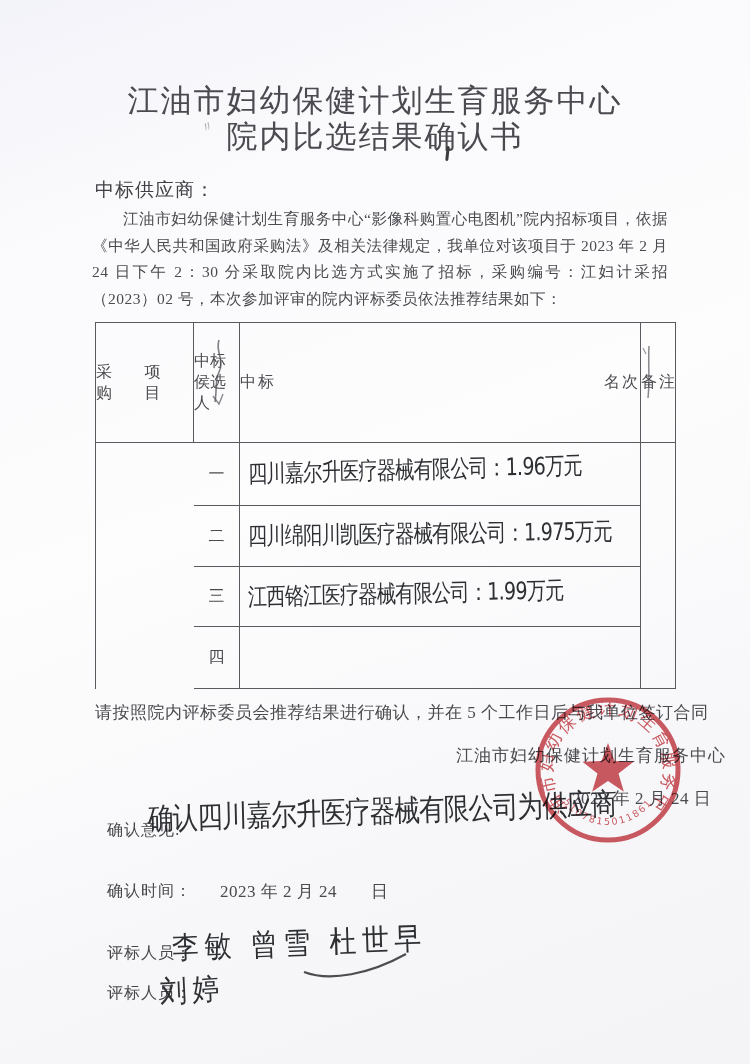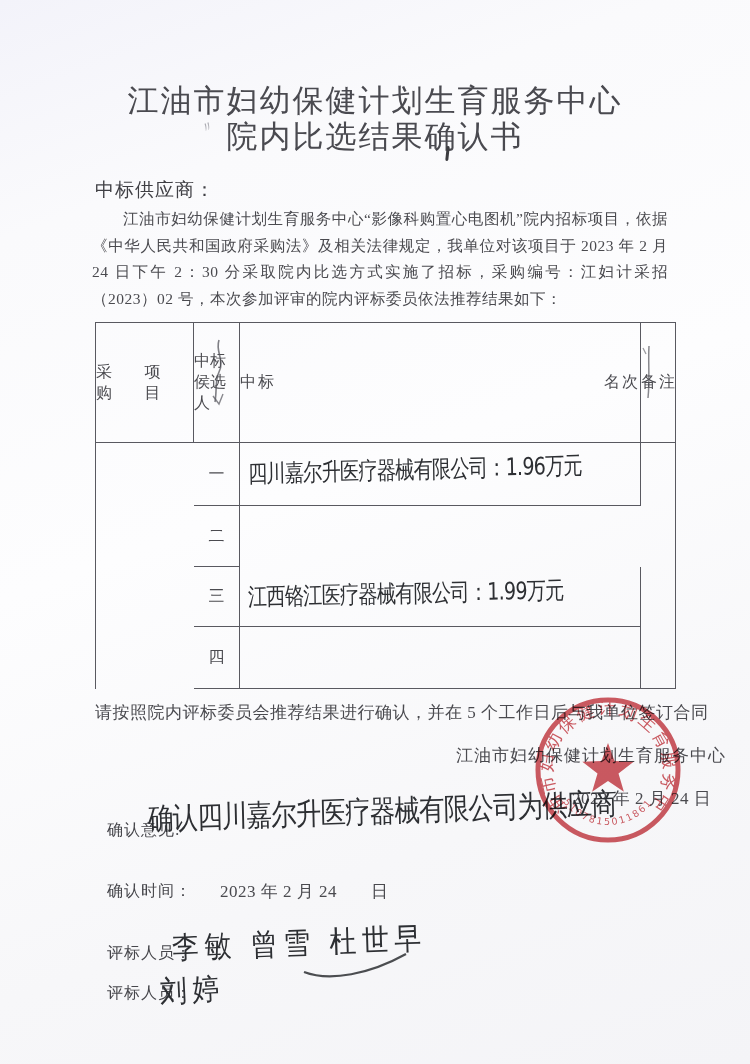--- a/index.html
+++ b/index.html
@@ -80,20 +80,23 @@
   </div>
 
 
   <div class="cell" style="grid-column:2;grid-row:2">一</div>
   <div class="cell cand" style="grid-column:3;grid-row:2">
     <span class="hand hand-row r1">四川嘉尔升医疗器械有限公司：1.96万元</span>
   </div>
   <div class="cell remark-body"></div>
 
   <div class="cell" style="grid-column:2;grid-row:3">二</div>
+  <div class="cell cand" style="grid-column:3;grid-row:3">
+    <span class="hand hand-row r2">四川绵阳川凯医疗器械有限公司：1.975万元</span>
+  </div>
 
   <div class="cell" style="grid-column:2;grid-row:4">三</div>
   <div class="cell cand" style="grid-column:3;grid-row:4">
     <span class="hand hand-row r3">江西铬江医疗器械有限公司：1.99万元</span>
   </div>
 
   <div class="cell" style="grid-column:2;grid-row:5">四</div>
   <div class="cell cand" style="grid-column:3;grid-row:5">
     <span class="hand hand-row"></span>
   </div>

